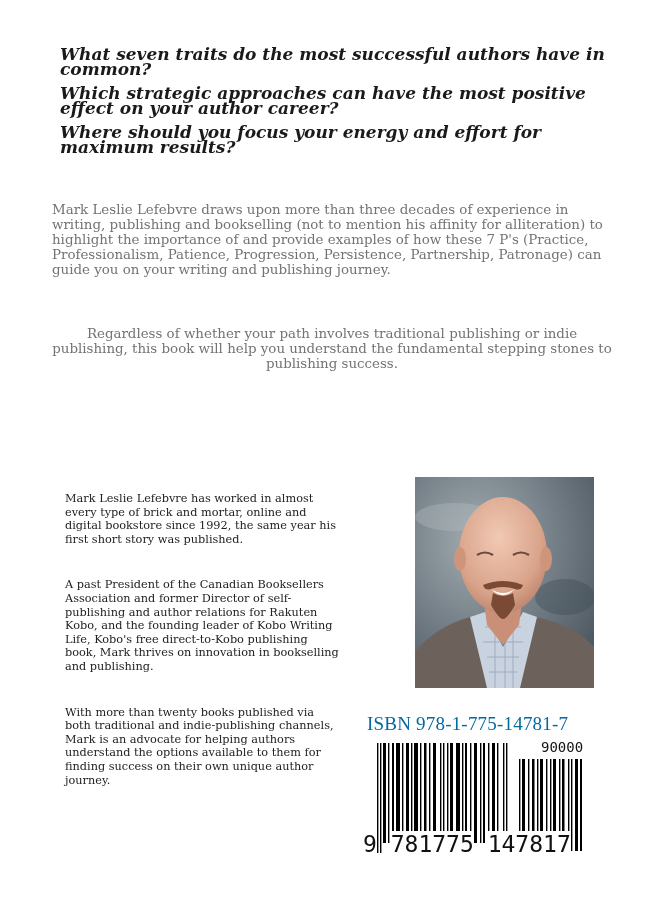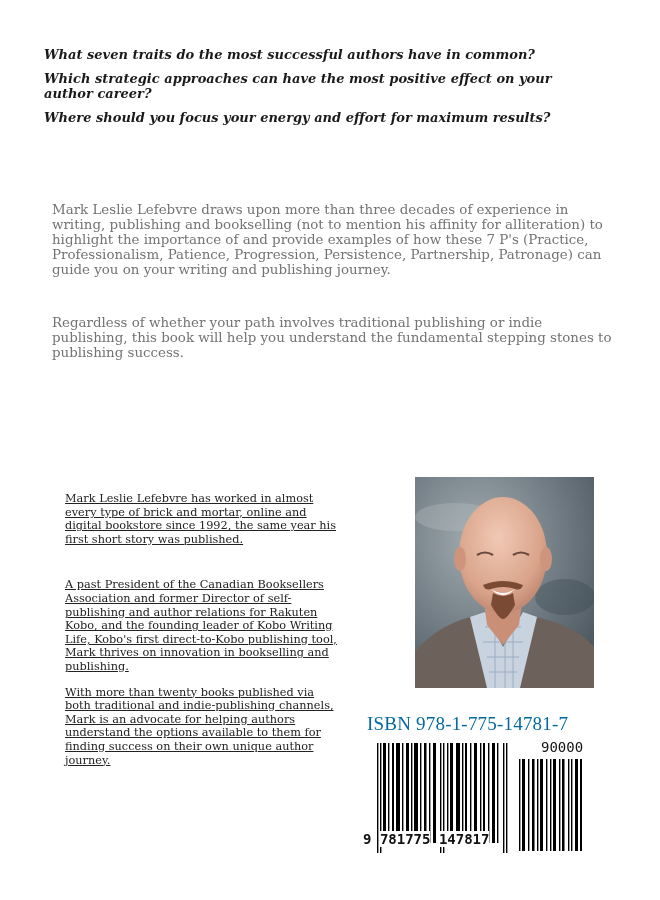--- a/index.html
+++ b/index.html
@@ -1,52 +1,52 @@
 <!DOCTYPE html>
 <html><head>
 <meta charset="utf-8">
 <style>
   html, body { margin: 0; padding: 0; background: #ffffff; }
   body { width: 660px; height: 900px; position: relative; overflow: hidden; color: #1a1a1a; }
-  .questions { position: absolute; left: 44px; top: 47px; width: 560px; font-family: "DejaVu Serif", serif; font-style: italic; font-weight: bold; font-size: 13px; line-height: 15px; }
+  .questions { position: absolute; left: 60px; top: 47px; width: 560px; font-family: "DejaVu Serif", serif; font-style: italic; font-weight: bold; font-size: 17px; line-height: 15px; }
   .questions p { margin: 0 0 9px 0; }
   .desc { position: absolute; left: 52px; top: 202px; width: 560px; font-family: "DejaVu Serif", serif; font-size: 13.4px; line-height: 15px; color: #737373; }
   .desc p { margin: 0; }
-  .desc p + p { margin-top: 38px; }
+  .desc p + p { margin-top: 49px; text-align: center; }
   .bio { position: absolute; left: 65px; top: 492px; width: 275px; font-family: "DejaVu Serif", serif; font-size: 11.3px; line-height: 13.6px; color: #222; }
-  .bio p { margin: 0; text-decoration: underline; }
+  .bio p { margin: 0; }
   .bio p.gap1 { margin-top: 32px; }
-  .bio p.gap2 { margin-top: 12px; }
+  .bio p.gap2 { margin-top: 32px; }
   .photo { position: absolute; left: 415px; top: 477px; width: 179px; height: 211px; overflow: hidden;
     background: radial-gradient(ellipse at 30% 25%, #9aa4a8 0%, #6f7a80 45%, #55606a 100%); }
   .barcode { position: absolute; left: 365px; top: 713px; width: 230px; height: 145px; }
   .isbn-text { position: absolute; left: 2px; top: 0; font-family: Liberation Serif, serif; font-size: 19px; letter-spacing: 0.2px; color: #0369a1; white-space: nowrap; }
   .addon-text { position: absolute; left: 176px; top: 26px; font-family: "DejaVu Sans Mono", monospace; font-size: 14px; color: #111; }
   .main-bars { position: absolute; left: 12px; top: 30px; width: 132px; height: 110px; }
   .addon-bars { position: absolute; left: 154px; top: 46px; width: 64px; height: 92px; }
-  .digits { position: absolute; left: -2px; top: 118px; font-family: "DejaVu Sans Mono", monospace; font-size: 14px; color: #111; white-space: nowrap; background: transparent; font-weight: bold; }
+  .digits { position: absolute; left: -2px; top: 118px; font-family: "DejaVu Sans Mono", monospace; font-size: 23px; color: #111; white-space: nowrap; background: transparent; }
   .digits span { background: #fff; }
 </style>
 </head>
 <body>
 
 <div class="questions">
   <p>What seven traits do the most successful authors have in common?</p>
   <p>Which strategic approaches can have the most positive effect on your author career?</p>
   <p>Where should you focus your energy and effort for maximum results?</p>
 </div>
 
 <div class="desc">
   <p>Mark Leslie Lefebvre draws upon more than three decades of experience in writing, publishing and bookselling (not to mention his affinity for alliteration) to highlight the importance of and provide examples of how these 7 P's (Practice, Professionalism, Patience, Progression, Persistence, Partnership, Patronage) can guide you on your writing and publishing journey.</p>
   <p>Regardless of whether your path involves traditional publishing or indie publishing, this book will help you understand the fundamental stepping stones to publishing success.</p>
 </div>
 
 <div class="bio">
   <p>Mark Leslie Lefebvre has worked in almost every type of brick and mortar, online and digital bookstore since 1992, the same year his first short story was published.</p>
-  <p class="gap1">A past President of the Canadian Booksellers Association and former Director of self-publishing and author relations for Rakuten Kobo, and the founding leader of Kobo Writing Life, Kobo's first direct-to-Kobo publishing tool, Mark thrives on innovation in bookselling and publishing.</p>
+  <p class="gap1">A past President of the Canadian Booksellers Association and former Director of self-publishing and author relations for Rakuten Kobo, and the founding leader of Kobo Writing Life, Kobo's free direct-to-Kobo publishing book, Mark thrives on innovation in bookselling and publishing.</p>
   <p class="gap2">With more than twenty books published via both traditional and indie-publishing channels, Mark is an advocate for helping authors understand the options available to them for finding success on their own unique author journey.</p>
 </div>
 
 <div class="photo" title="Author photo: bald man with goatee, smiling, wearing brown blazer and checked shirt">
   <svg width="179" height="211" viewBox="0 0 179 211">
     <defs>
       <radialGradient id="bg" cx="0.35" cy="0.3" r="0.8">
         <stop offset="0" stop-color="#a3adb1"></stop>
         <stop offset="0.5" stop-color="#77828a"></stop>
         <stop offset="1" stop-color="#4e5962"></stop>

